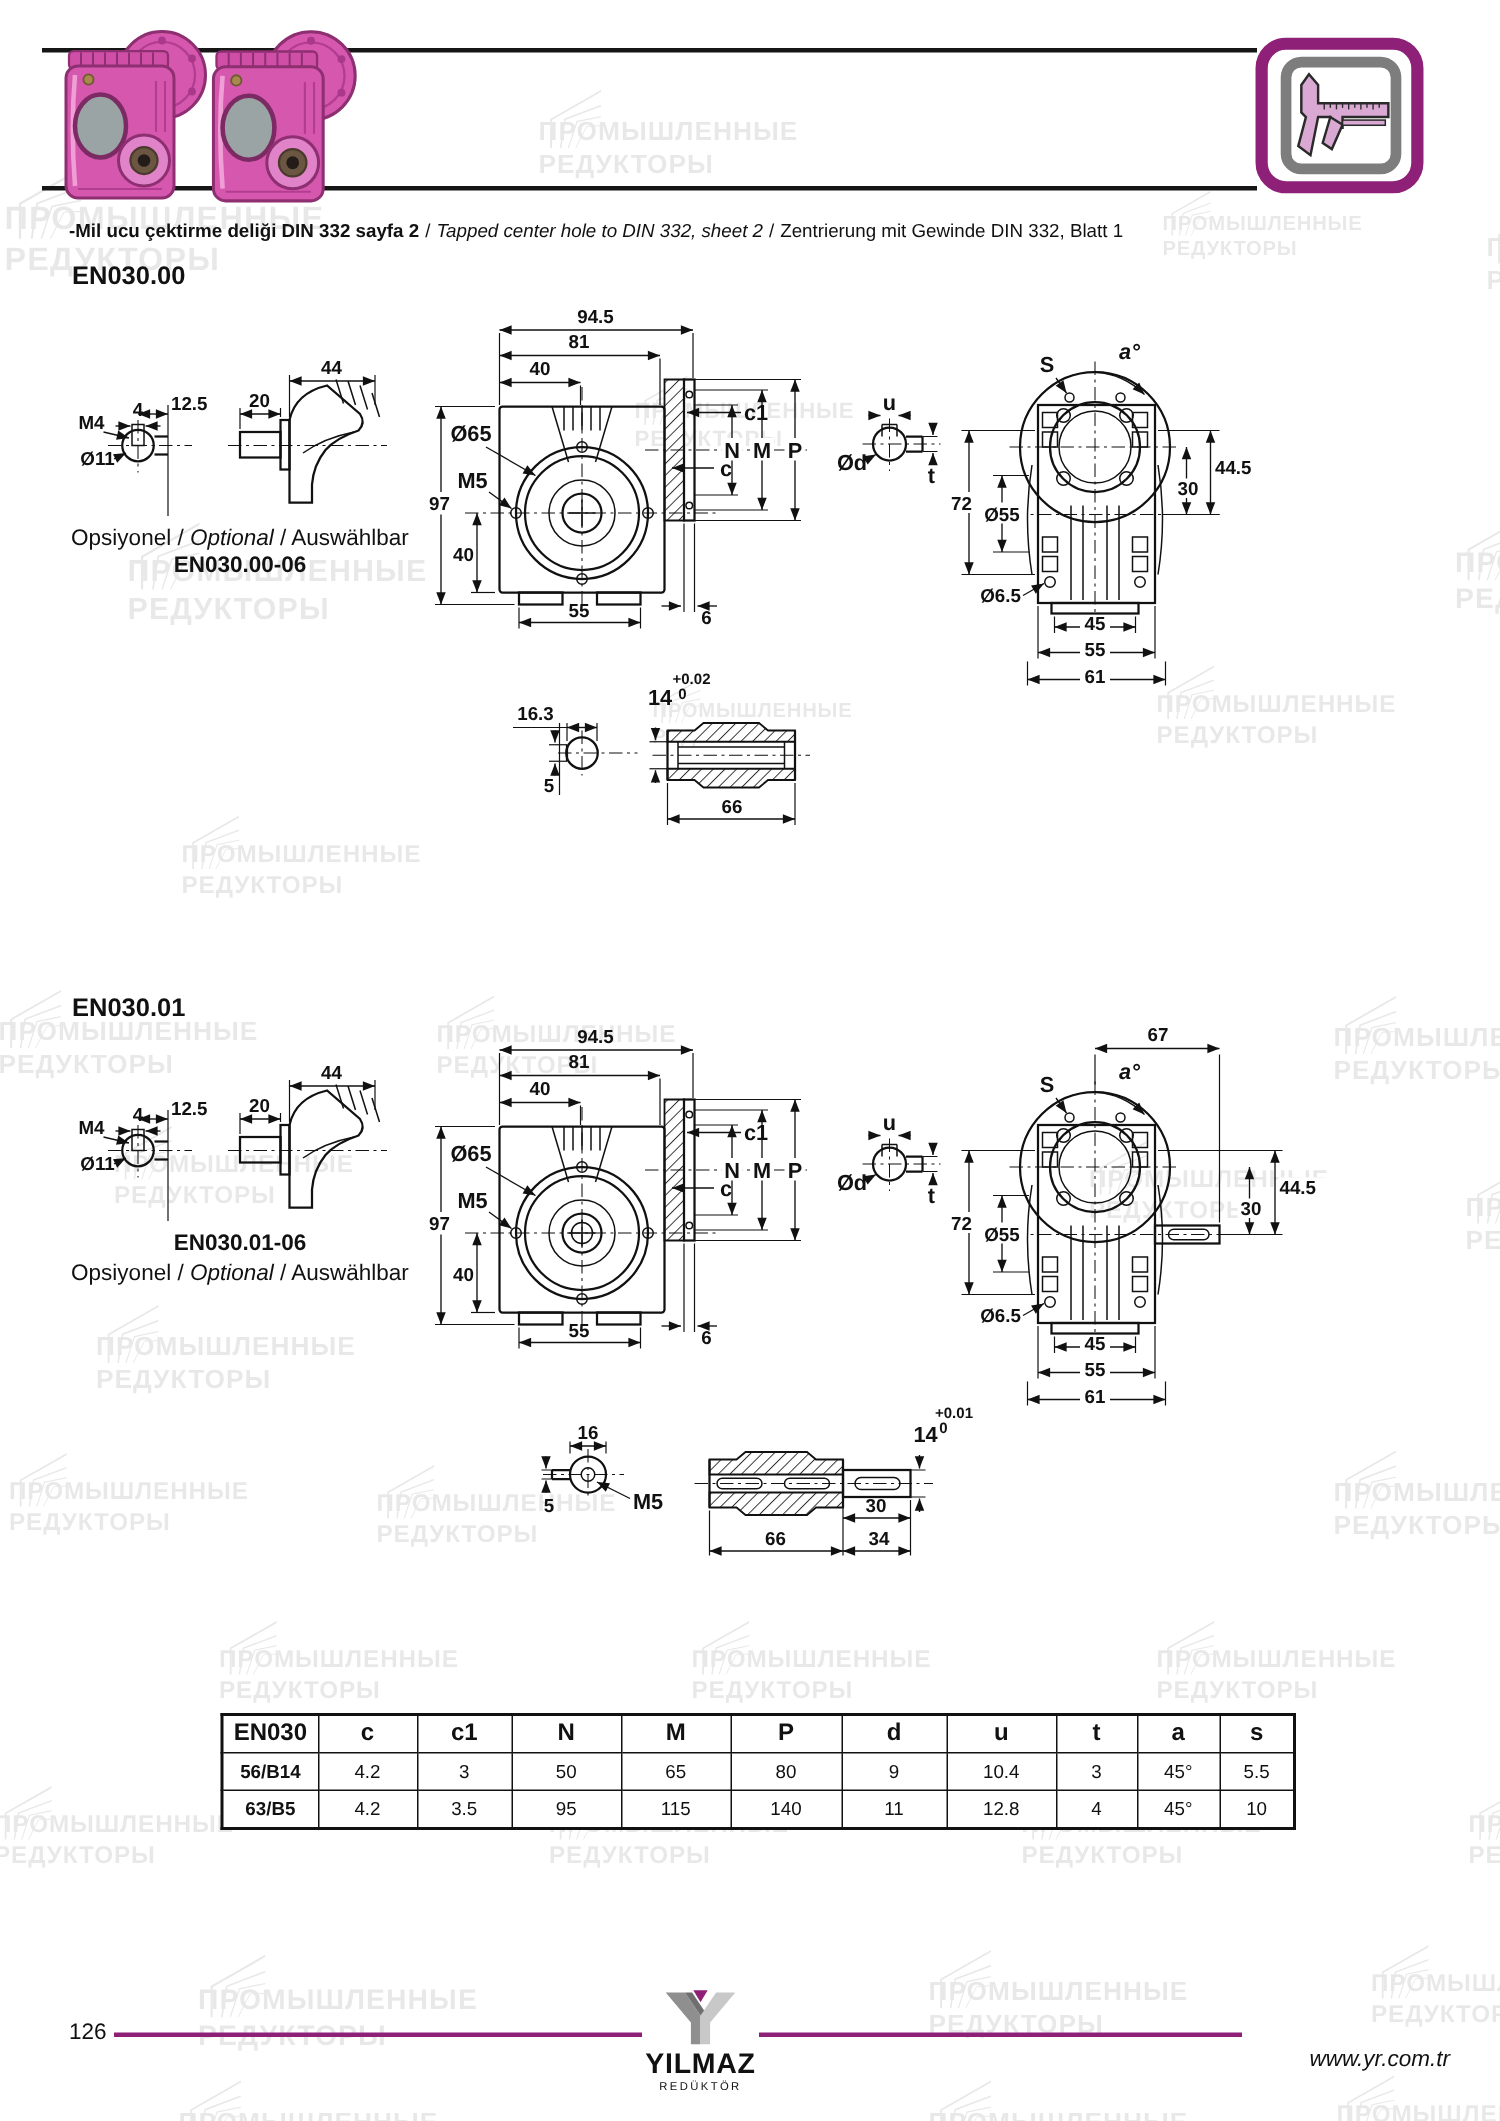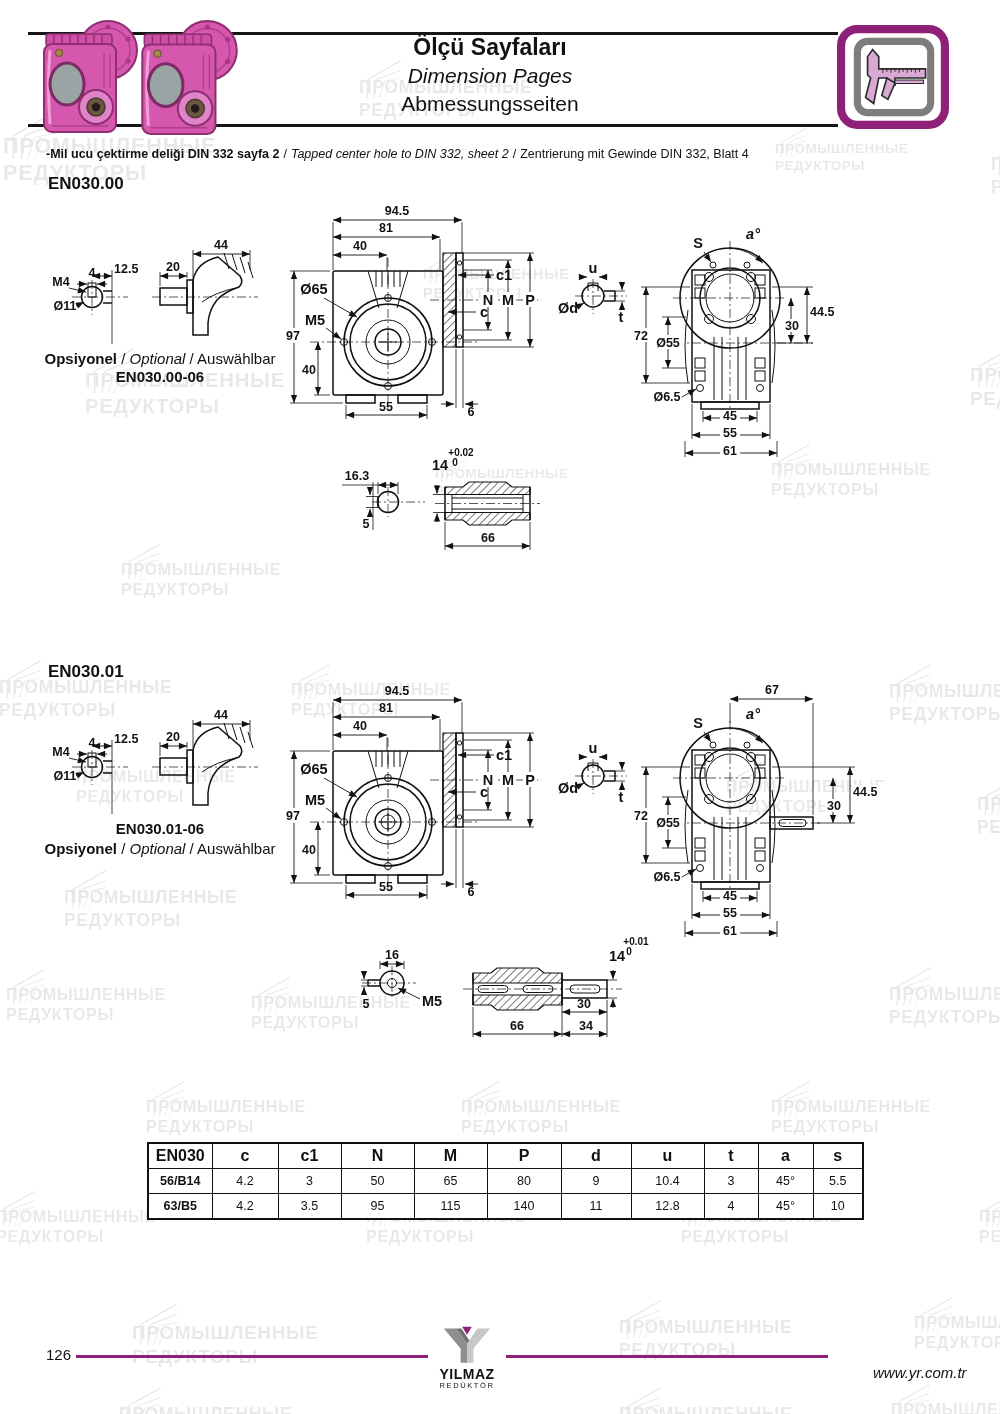--- a/index.html
+++ b/index.html
@@ -16,21 +16,21 @@
   .titles{position:absolute;left:280px;top:34px;width:420px;text-align:center;}
   .t1{font-size:23px;font-weight:bold;line-height:1.2;}
   .t2{font-size:21px;font-style:italic;line-height:1.35;}
   .t3{font-size:21px;line-height:1.35;}
   .note{position:absolute;left:46px;top:147px;font-size:12.5px;}
   .note b{font-weight:bold;}
   .note i{font-style:italic;}
   .sep{padding:0 4px;}
   .schead{position:absolute;font-size:17px;font-weight:bold;}
   .opt{position:absolute;text-align:center;font-size:15px;}
-  .opt b{font-weight:bold;}
+  .opt b{font-weight:normal;}
   .opt i{font-style:italic;}
   .optcode{position:absolute;text-align:center;font-size:15px;font-weight:bold;}
   
   svg text{font-family:"Liberation Sans",sans-serif;}
   .oln{stroke:#111;stroke-width:1.5;fill:none;}
   .th{stroke:#111;stroke-width:1;fill:none;}
   .ext{stroke:#111;stroke-width:0.8;fill:none;}
   .cl{stroke:#111;stroke-width:0.7;stroke-dasharray:9 3 2 3;fill:none;}
   .dim{stroke:#111;stroke-width:0.9;fill:none;marker-start:url(#ar);marker-end:url(#ar);}
   .ldr{stroke:#111;stroke-width:0.9;fill:none;marker-end:url(#ar);}
@@ -45,21 +45,21 @@
   .dimtable{position:absolute;left:147px;top:1142px;border-collapse:collapse;table-layout:fixed;
             border:2px solid #111;font-size:12.5px;}
   .dimtable th,.dimtable td{border:1px solid #111;text-align:center;padding:0;height:24px;background:#fff;}
   .dimtable th{font-weight:bold;font-size:16px;}
   .dimtable td.fc{font-weight:bold;}
   
   .fpage{position:absolute;left:46px;top:1346px;font-size:15px;}
   .fline{position:absolute;top:1355px;height:2.5px;}
   .furl{position:absolute;left:834px;top:1364px;font-size:15px;font-style:italic;margin-left:39px;}
   .brand{position:absolute;left:430px;top:1326px;width:74px;text-align:center;}
-  .brand .bn{font-size:14px;font-weight:bold;letter-spacing:.5px;line-height:1;margin-top:1px;}
+  .brand .bn{font-size:19px;font-weight:bold;letter-spacing:.5px;line-height:1;margin-top:1px;}
   .brand .bs{font-size:7.5px;font-weight:normal;letter-spacing:1.6px;line-height:1.2;}
 </style>
 </head>
 <body>
 
 <div class="page">
 
   <svg width="0" height="0" style="position:absolute" aria-hidden="true">
     <defs>
       <marker id="ar" viewBox="0 0 10 10" refX="9.5" refY="5" markerWidth="9" markerHeight="9" orient="auto-start-reverse" markerUnits="userSpaceOnUse">
@@ -384,25 +384,20 @@
   <div class="hline" style="top:32px"></div>
   <div class="hline" style="top:124px"></div>
 
   <svg class="abs" style="left:38px;top:14px;width:100px;height:124px">
       <use href="#gbox"></use>
     </svg>
   <svg class="abs" style="left:136px;top:14px;width:102px;height:126px">
       <use href="#gbox"></use>
     </svg>
 
-  <div class="titles">
-    <div class="t1">Ölçü Sayfaları</div>
-    <div class="t2">Dimension Pages</div>
-    <div class="t3">Abmessungsseiten</div>
-  </div>
 
   <svg class="abs" style="left:836px;top:24px;width:114px;height:106px" viewBox="0 0 112 104">
     <rect x="5" y="5" width="102" height="94" rx="16" fill="#fff" stroke="#8e2078" stroke-width="8"></rect>
     <rect x="21" y="17" width="72" height="70" rx="10" fill="#fff" stroke="#7d7d7d" stroke-width="7"></rect>
     <g>
       <path fill="#d9a9d4" stroke="#2a2a2a" stroke-width="1.6" d="M31,32 L36,25 L42,32 L42,44 L88,44 L88,53 L58,53 L58,60 L50,60 L50,53 L42,53 L37,78 L29,72 L34,53 L31,50 Z"></path>
       <path fill="#d9a9d4" stroke="#2a2a2a" stroke-width="1.6" d="M50,53 L45,70 L51,74 L58,58 Z"></path>
       <rect x="58" y="55" width="28" height="3.4" fill="#d9a9d4" stroke="#2a2a2a" stroke-width="1"></rect>
       <g stroke="#2a2a2a" stroke-width="0.9">
         <line x1="46" y1="44" x2="46" y2="48"></line>
@@ -413,21 +408,21 @@
           <line x1="66" y1="44" x2="66" y2="47"></line>
         <line x1="70" y1="44" x2="70" y2="48"></line>
           <line x1="74" y1="44" x2="74" y2="47"></line>
         <line x1="78" y1="44" x2="78" y2="48"></line>
           <line x1="82" y1="44" x2="82" y2="47"></line>
       </g>
     </g>
   </svg>
 
   <div class="note">
-    <b>-Mil ucu çektirme deliği DIN 332 sayfa 2</b><span class="sep">/</span><i>Tapped center hole to DIN 332, sheet 2</i><span class="sep">/</span><span>Zentrierung mit Gewinde DIN 332, Blatt 4</span>
+    <b>-Mil ucu çektirme deliği DIN 332 sayfa 2</b><span class="sep">/</span><i>Tapped center hole to DIN 332, sheet 2</i><span class="sep">/</span><span>Zentrierung mit Gewinde DIN 332, Blatt 1</span>
   </div>
 
   <div class="schead" style="left:48px;top:174px">EN030.00</div>
 
   <svg class="abs" style="left:40px;top:240px;width:260px;height:112px" viewBox="0 0 260 112">
     <g>
       <circle class="oln" cx="52" cy="57" r="10.5"></circle>
       <line class="cl" x1="32" y1="57" x2="88" y2="57"></line>
       <line class="cl" x1="52" y1="40" x2="52" y2="75"></line>
       <rect class="th" x="48" y="43" width="8" height="14" fill="none"></rect>

